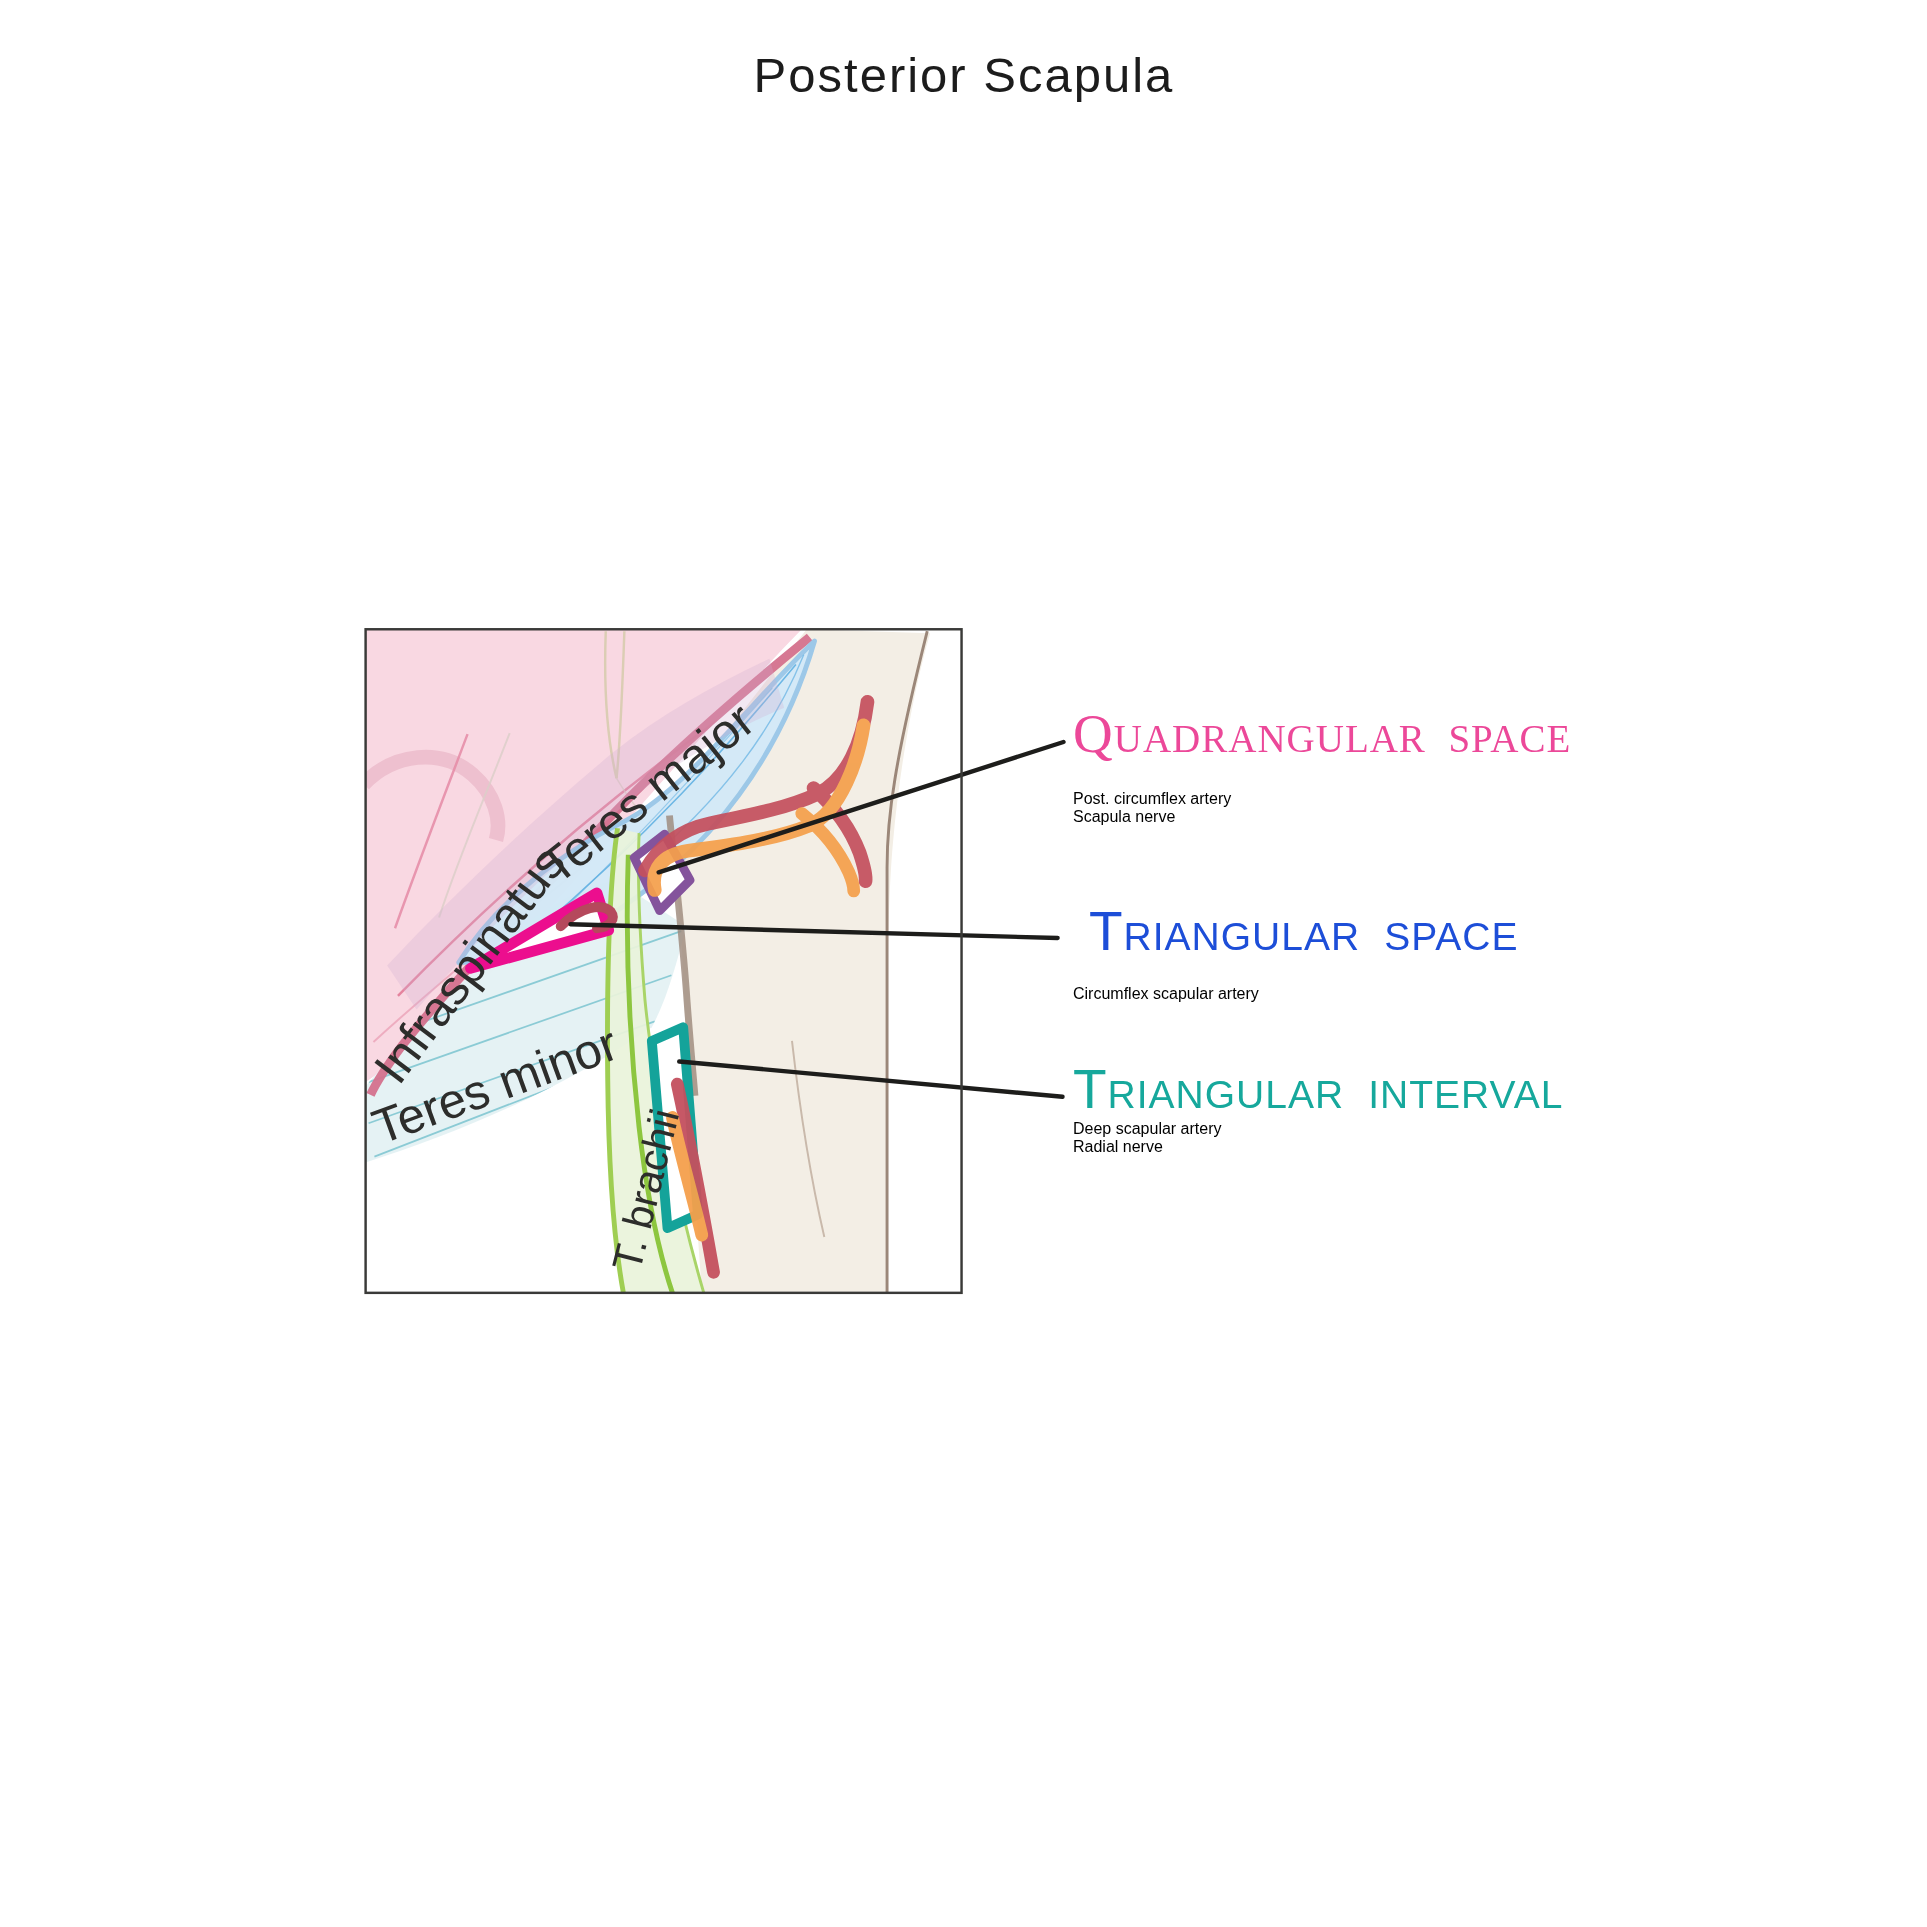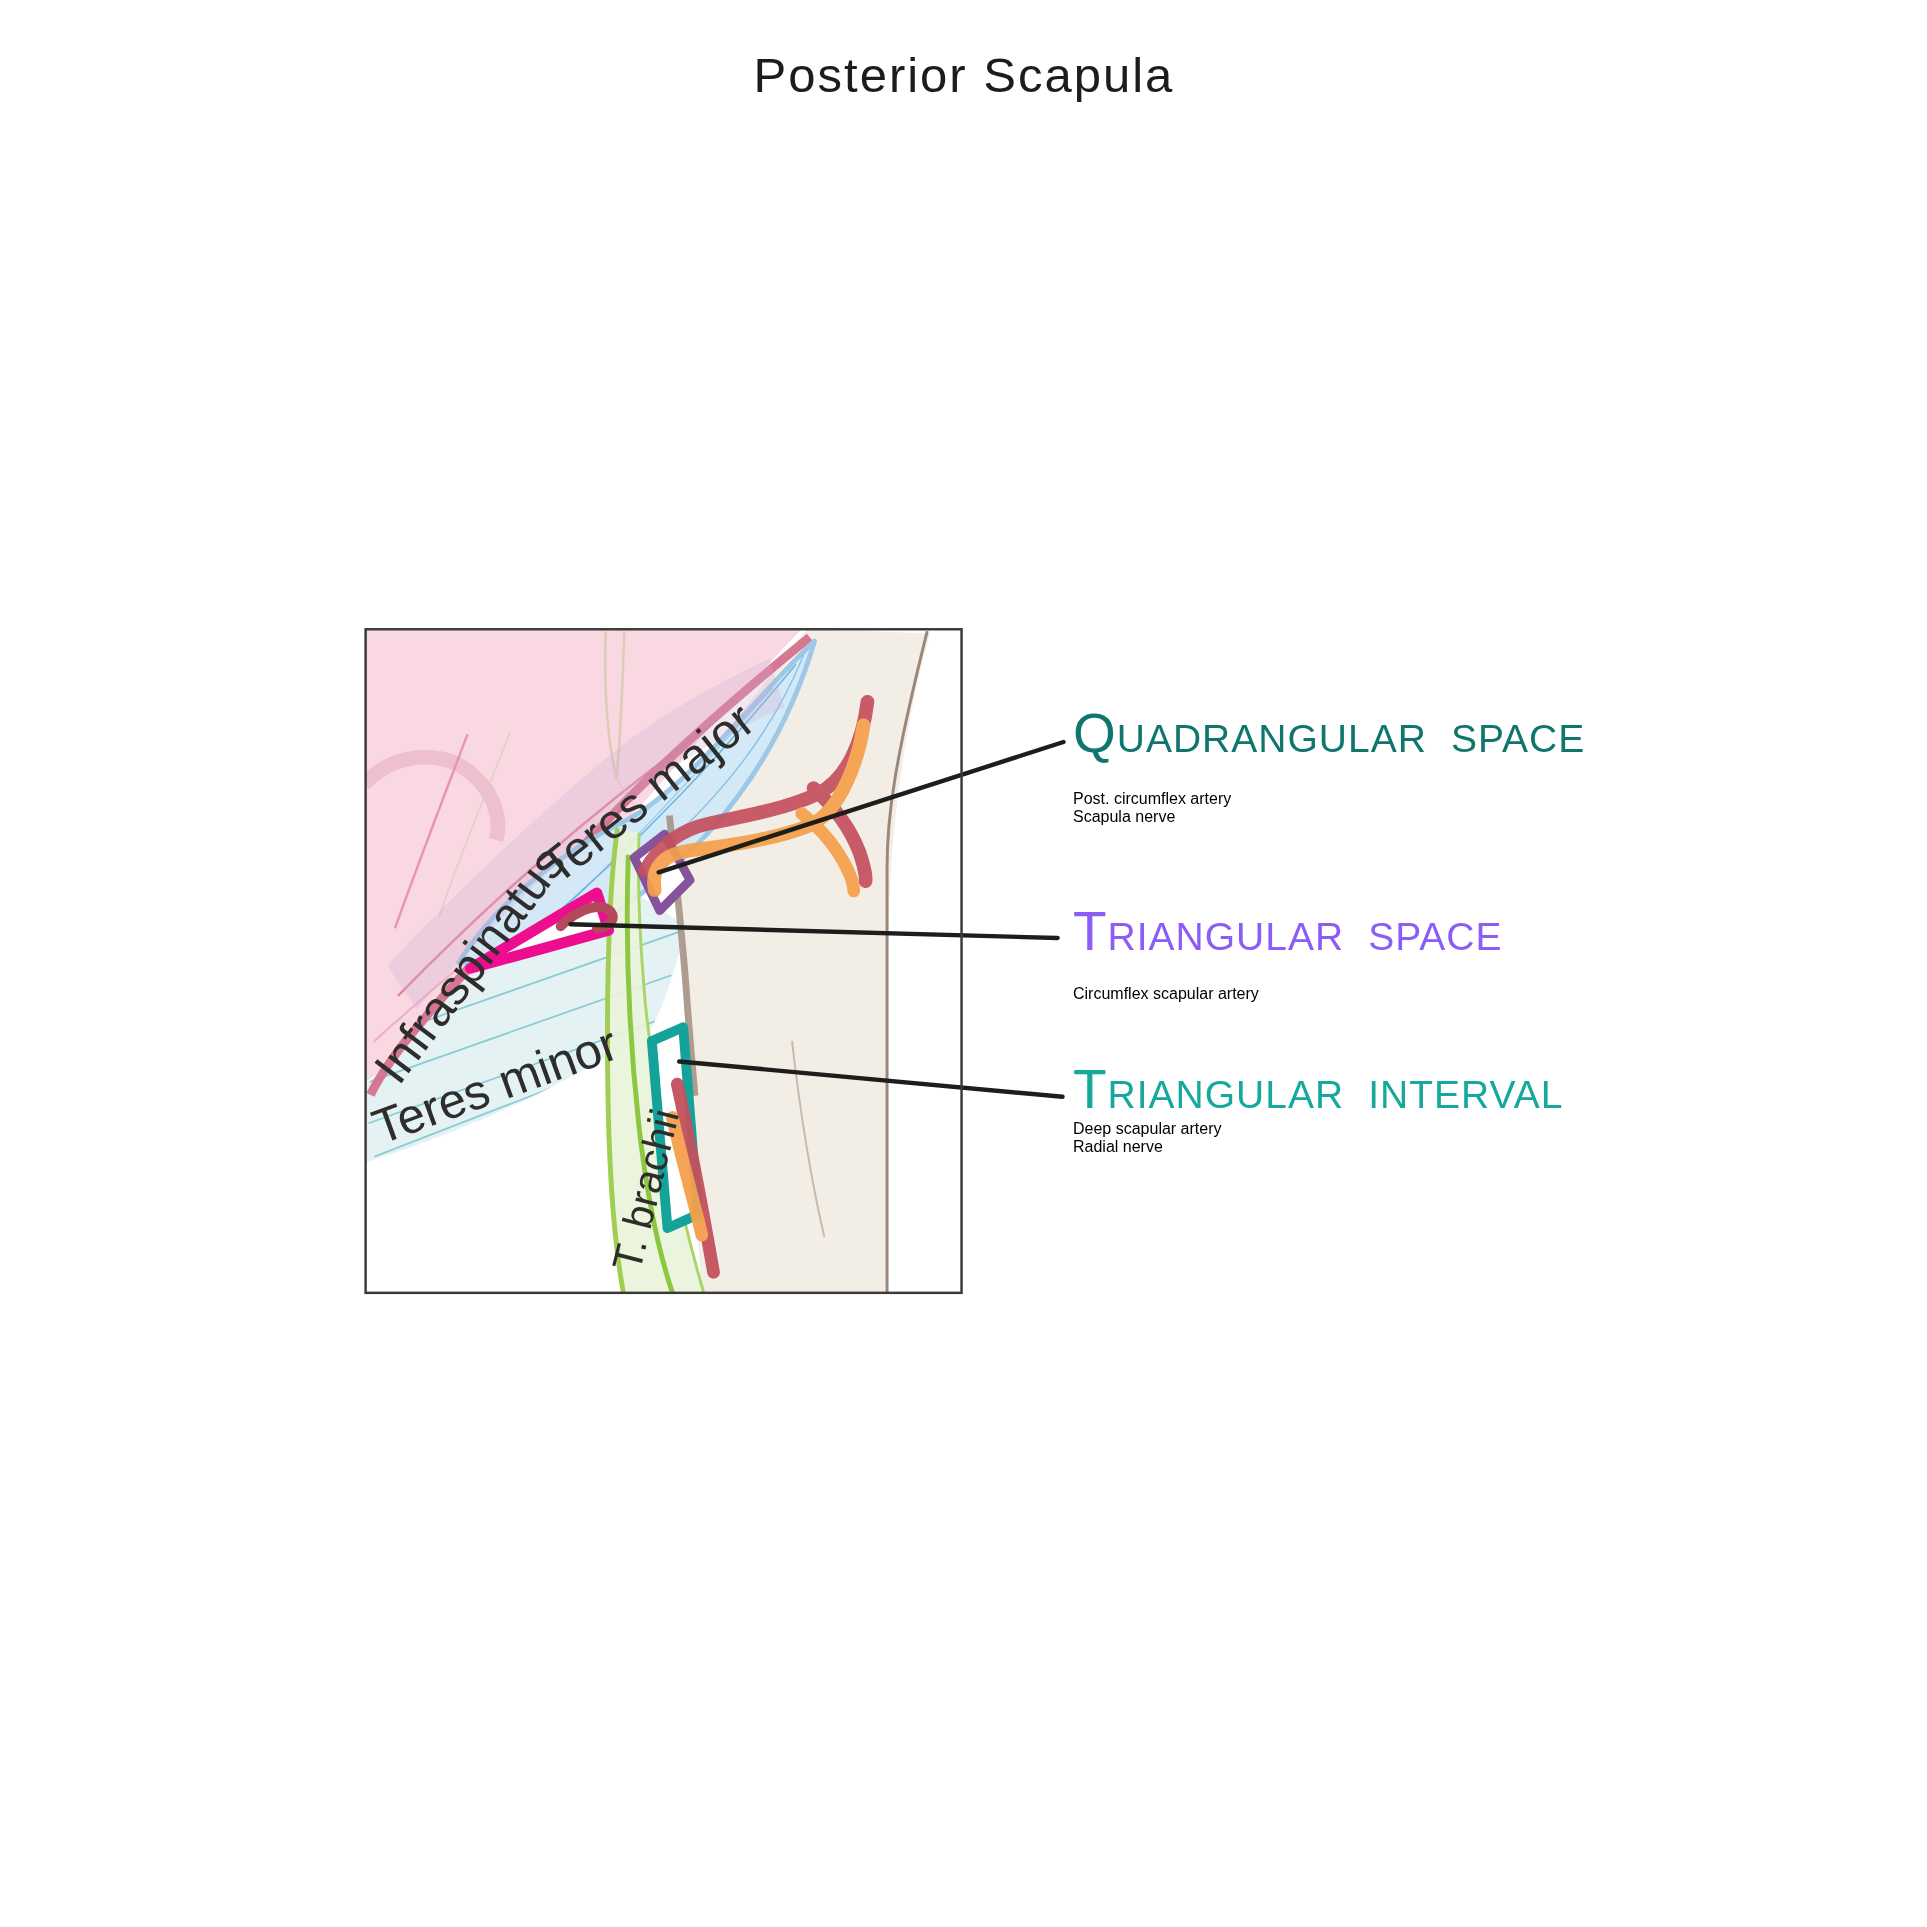--- a/index.html
+++ b/index.html
@@ -138,29 +138,29 @@
 
     <text transform="translate(479,984) rotate(-53)" text-anchor="middle" dominant-baseline="central" font-size="50">Infraspinatus</text>
     <text transform="translate(660,809) rotate(-38.5)" text-anchor="middle" dominant-baseline="central" font-size="50">Teres major</text>
     <text transform="translate(505,1107) rotate(-20)" text-anchor="middle" dominant-baseline="central" font-size="50">Teres minor</text>
     <text transform="translate(659,1214) rotate(-76)" text-anchor="middle" dominant-baseline="central" font-size="42">T. brachii</text>
 
     <rect x="373" y="642" width="608" height="677" fill="none" stroke="#3a3a38" stroke-width="2.5"></rect>
   </svg>
 
   <div class="annotation" style="top:706px">
-    <div class="heading" style="color: #0f766e;">Quadrangular space</div>
+    <div class="heading" style="color: #ec4899; font-family: Liberation Serif, serif;">Quadrangular space</div>
   </div>
   <div class="annotation body" style="top:790px">
     <div>Post. circumflex artery</div>
     <div>Scapula nerve</div>
   </div>
 
   <div class="annotation" style="top:904px">
-    <div class="heading" style="color: #8b5cf6;">Triangular space</div>
+    <div class="heading" style="color: #1d4ed8; margin-left: 16px;">Triangular space</div>
   </div>
   <div class="annotation body" style="top:985px">
     <div>Circumflex scapular artery</div>
   </div>
 
   <div class="annotation" style="top:1062px">
     <div class="heading" style="color: rgb(22, 168, 156);">Triangular interval</div>
   </div>
   <div class="annotation body" style="top:1120px">
     <div>Deep scapular artery</div>

